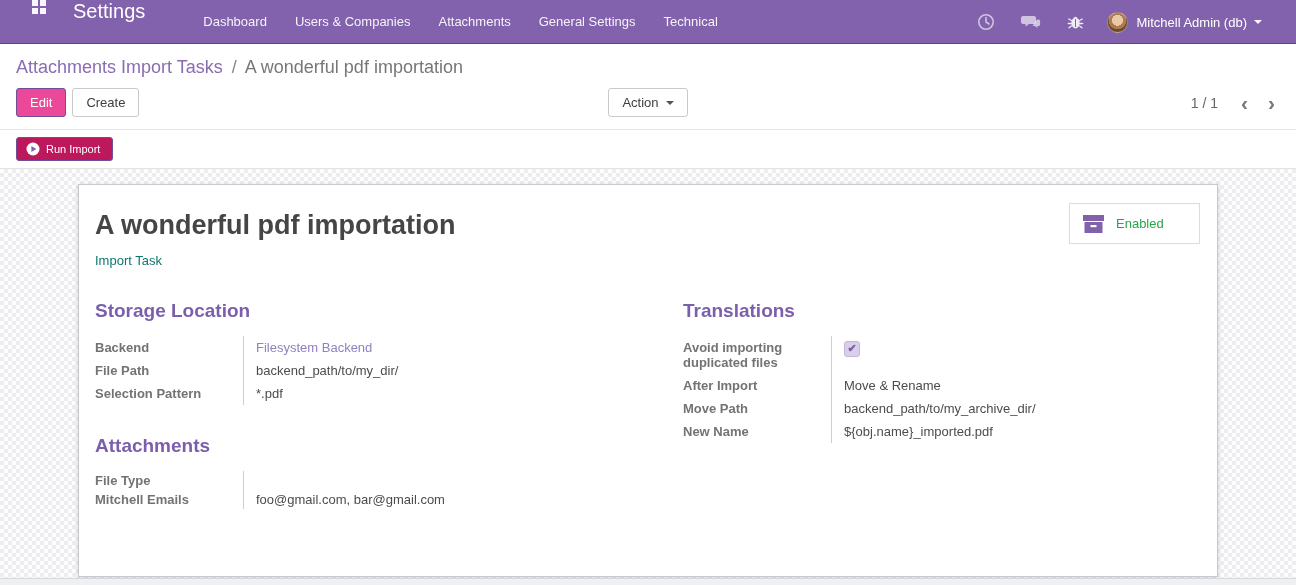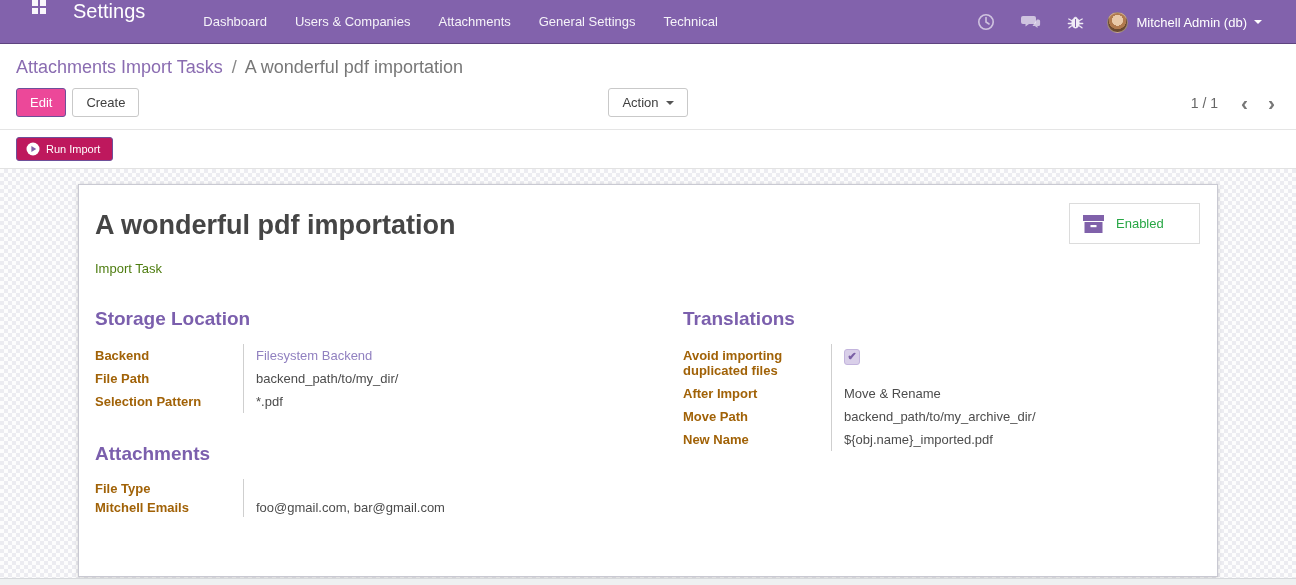--- a/index.html
+++ b/index.html
@@ -111,26 +111,26 @@
   }
   .stat-button {
     position: absolute; top: 18px; right: 17px;
     height: 41px; min-width: 131px;
     border: 1px solid #dcdcdc; background: #fff;
     display: flex; align-items: center; gap: 10px;
     padding: 0 14px 0 11px; cursor: pointer;
   }
   .stat-button .stat-text { color: #28a745; font-size: 13px; }
   .sheet-title { font-size: 27px; font-weight: bold; color: #454545; line-height: 32px; }
-  .sheet-subtitle { font-size: 13px; color: #4d7c0f; margin-top: 20px; }
+  .sheet-subtitle { font-size: 13px; color: #0f766e; margin-top: 12px; }
 
   .group-outer { display: grid; grid-template-columns: 1fr 1fr; column-gap: 70px; margin-top: 32px; }
   .section-title { font-size: 19px; font-weight: bold; color: #7b5fad; margin-bottom: 14px; }
   .field-row { display: grid; grid-template-columns: 148px 1fr; }
-  .field-label { font-weight: bold; color: #a16207; padding: 4px 10px 4px 0; line-height: 15px; }
+  .field-label { font-weight: bold; color: #737373; padding: 4px 10px 4px 0; line-height: 15px; }
   .field-value { border-left: 1px solid #cfcfcf; padding: 4px 0 4px 12px; color: #4c4c4c; line-height: 15px; }
   .field-value.link { color: #9181c0; cursor: pointer; }
   .tight .field-label { padding: 2px 10px 2px 0; }
   .tight .field-value { padding: 2px 0 2px 12px; min-height: 19px; }
   .checkbox {
     width: 16px; height: 16px; border-radius: 3px;
     background: #d9cfe9; border: 1px solid #c3b4dd;
     display: inline-flex; align-items: center; justify-content: center;
     color: #7a5fa5; font-size: 11px; font-weight: bold; line-height: 1;
     cursor: pointer;

